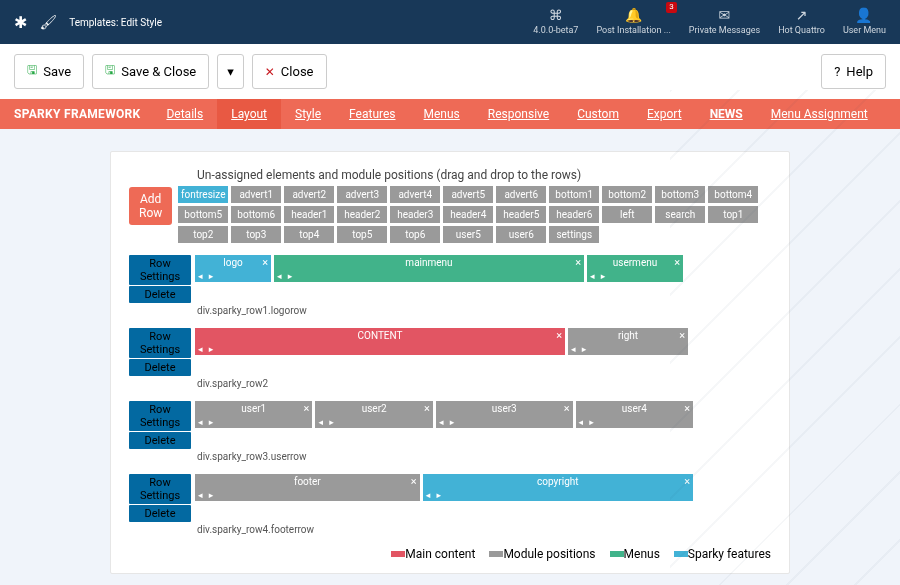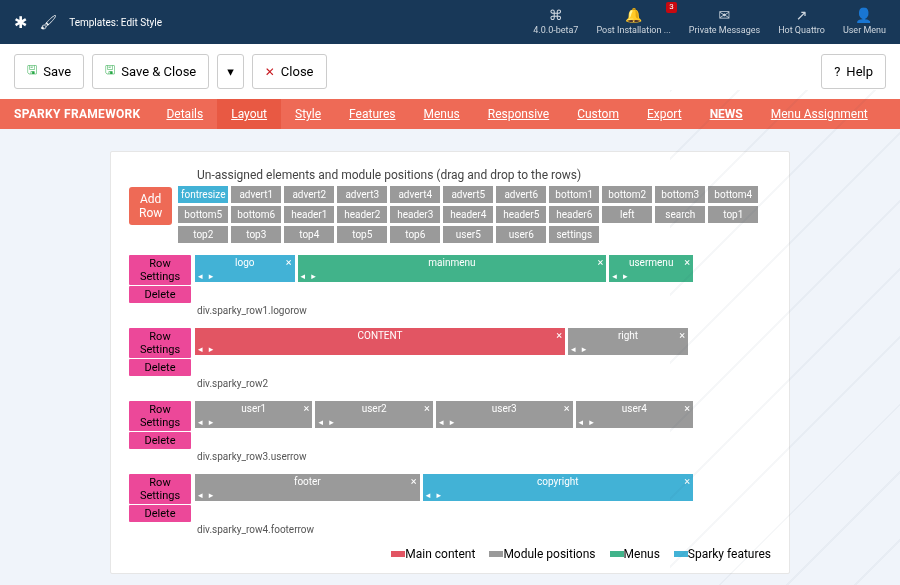--- a/index.html
+++ b/index.html
@@ -22,21 +22,21 @@
 .page { padding:22px 110px 0 110px; }
 .panel { background:#fff; padding:16px 18px 12px 18px; border:1px solid #e6e6e6; border-radius:2px;}
 .unassigned-label { font-size:12px; color:#444; margin-left:68px; margin-bottom:4px;}
 .unassigned-wrap { display:flex; gap:6px; align-items:flex-start;}
 .addrow { background:#ee6a56; color:#fff; font-size:12px; padding:5px 10px; border:none; border-radius:3px; margin-top:1px; cursor:pointer;}
 .chips { display:flex; flex-wrap:wrap; gap:3px;}
 .chip { font-size:10px; padding:3px 0; text-align:center; width:50px; color:#fff; background:#9a9a9a; cursor:move;}
 .chip.sp { background:#42b2d6;}
 .row { margin-top:12px;}
 .rowcontrols { display:inline-block; width:62px; vertical-align:top; margin-right:4px;}
-.rowctrl { background:#ec4899; font-size:11px; text-align:center; padding:2px 4px; margin-bottom:1px; border-radius:1px; cursor:pointer;}
+.rowctrl { background:#0369a1; font-size:11px; text-align:center; padding:2px 4px; margin-bottom:1px; border-radius:1px; cursor:pointer;}
 .cells { display:inline-flex; width:498px; vertical-align:top; gap:3px;}
 .cell { position:relative; color:#fff; font-size:10px; text-align:center; padding:2px 0 12px 0; height:27px; cursor:move;}
 .cell .close { position:absolute; top:1px; right:3px; font-size:11px;}
 .cell .arrows { position:absolute; bottom:1px; left:3px; font-size:9px; letter-spacing:2px;}
 .cell.menu { background:#41b38a;}
 .cell.feat { background:#42b2d6;}
 .cell.mod  { background:#9a9a9a;}
 .cell.cont { background:#e25563;}
 .rowpath { font-size:10px; color:#555; margin-left:68px; margin-top:1px;}
 .legend { display:flex; justify-content:flex-end; gap:14px; font-size:12px; margin-top:12px; align-items:center;}
@@ -131,23 +131,23 @@
           <span class="chip">top4</span>
           <span class="chip">top5</span>
           <span class="chip">top6</span>
           <span class="chip">user5</span>
           <span class="chip">user6</span>
           <span class="chip">settings</span>
         </div>
     </div>
     <div id="rows">
         <div class="row"><div class="rowcontrols"><div class="rowctrl">Row Settings</div><div class="rowctrl">Delete</div></div><div class="cells">
-            <div class="cell feat" style="width: 100px;"><span>logo</span><span class="close">×</span><span class="arrows">◂ ▸</span></div>
+            <div class="cell feat" style="width: 76px;"><span>logo</span><span class="close">×</span><span class="arrows">◂ ▸</span></div>
             <div class="cell menu" style="width: 310px;"><span>mainmenu</span><span class="close">×</span><span class="arrows">◂ ▸</span></div>
-            <div class="cell menu" style="width: 84px;"><span>usermenu</span><span class="close">×</span><span class="arrows">◂ ▸</span></div>
+            <div class="cell menu" style="width: 96px;"><span>usermenu</span><span class="close">×</span><span class="arrows">◂ ▸</span></div>
           </div></div>
         <div class="rowpath">div.sparky_row1.logorow</div>
         <div class="row"><div class="rowcontrols"><div class="rowctrl">Row Settings</div><div class="rowctrl">Delete</div></div><div class="cells">
             <div class="cell cont" style="width: 370px;"><span>CONTENT</span><span class="close">×</span><span class="arrows">◂ ▸</span></div>
             <div class="cell mod" style="width: 120px;"><span>right</span><span class="close">×</span><span class="arrows">◂ ▸</span></div>
           </div></div>
         <div class="rowpath">div.sparky_row2</div>
         <div class="row"><div class="rowcontrols"><div class="rowctrl">Row Settings</div><div class="rowctrl">Delete</div></div><div class="cells">
             <div class="cell mod" style="width: 122px;"><span>user1</span><span class="close">×</span><span class="arrows">◂ ▸</span></div>
             <div class="cell mod" style="width: 122px;"><span>user2</span><span class="close">×</span><span class="arrows">◂ ▸</span></div>

